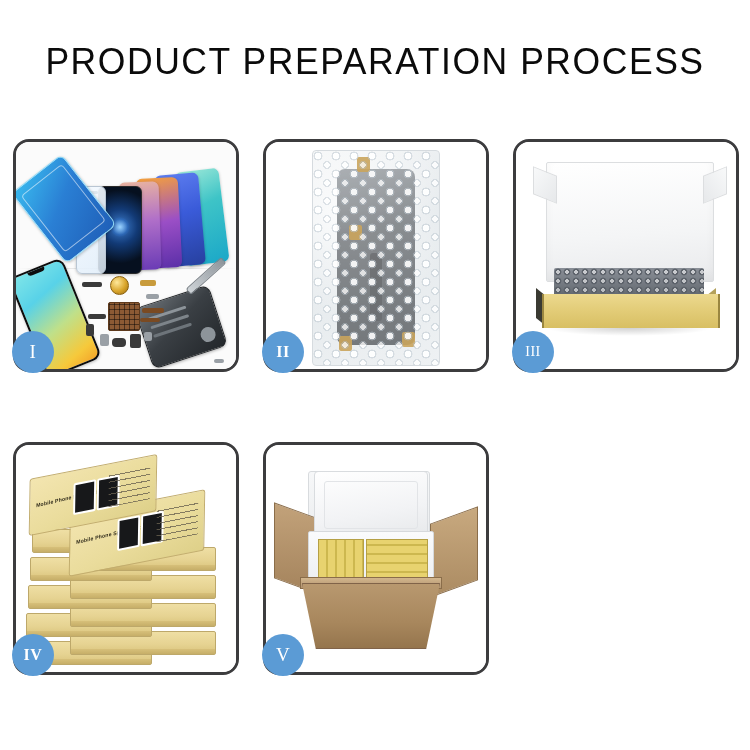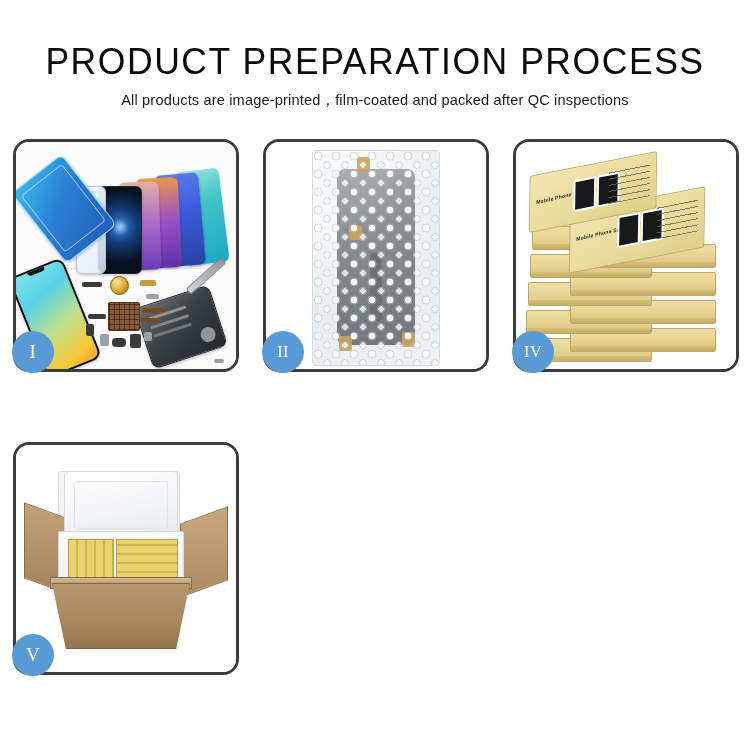--- a/index.html
+++ b/index.html
@@ -94,21 +94,21 @@
     color: #ffffff;
     display: flex;
     align-items: center;
     justify-content: center;
     font-family: "Liberation Serif", serif;
     font-size: 19px;
     letter-spacing: 0.5px;
     z-index: 9;
     user-select: none;
   }
-  .badge.wide { font-size: 16px; }
+  .badge.wide { font-size: 16px; font-weight: bold; }
   .badge.xwide { font-size: 14px; }
 
   
   .p1 { background: #fbfbfb; }
   .ph {
     position: absolute;
     border-radius: 6px;
     box-shadow: 0 1px 3px rgba(0,0,0,.25);
   }
   
@@ -456,21 +456,20 @@
     clip-path: polygon(0 0, 100% 34%, 100% 62%, 0 28%);
   }
 </style>
 </head>
 <body>
 
 <div class="page">
 
   <div class="header">
     <div class="title">PRODUCT PREPARATION PROCESS</div>
-    <div class="subtitle">All products are image-printed，film-coated and packed after QC inspections</div>
   </div>
 
   <div class="grid">
 
     <div class="panel">
       <div class="panel-clip p1">
         <div class="floor"></div>
         <div class="ph ph-fan1"></div>
         <div class="ph ph-fan2"></div>
         <div class="ph ph-fan3"></div>
@@ -506,20 +505,33 @@
           <div class="tape" style="left:44px;top:6px;"></div>
           <div class="tape" style="left:36px;top:74px;"></div>
           <div class="tape" style="left:26px;bottom:14px;"></div>
           <div class="tape" style="right:24px;bottom:18px;"></div>
           <div class="bubbles"></div>
         </div>
       </div>
       <div class="badge wide">II</div>
     </div>
 
+    <div class="panel">
+      <div class="panel-clip">
+        <div class="p3-wrap">
+          <div class="m3-lid"></div>
+          <div class="m3-inner"></div>
+          <div class="m3-left"></div>
+          <div class="m3-right"></div>
+          <div class="m3-front"></div>
+          <div class="m3-shadow"></div>
+        </div>
+      </div>
+      <div class="badge xwide">III</div>
+    </div>
 
     <div class="panel">
       <div class="panel-clip">
         <div class="stack">
           <div class="kbox slabL" style="top:186px;left:0;width:126px;">
               <div class="edge"></div>
             </div>
           <div class="kbox slabR" style="top:176px;">
               <div class="edge"></div>
             </div>

